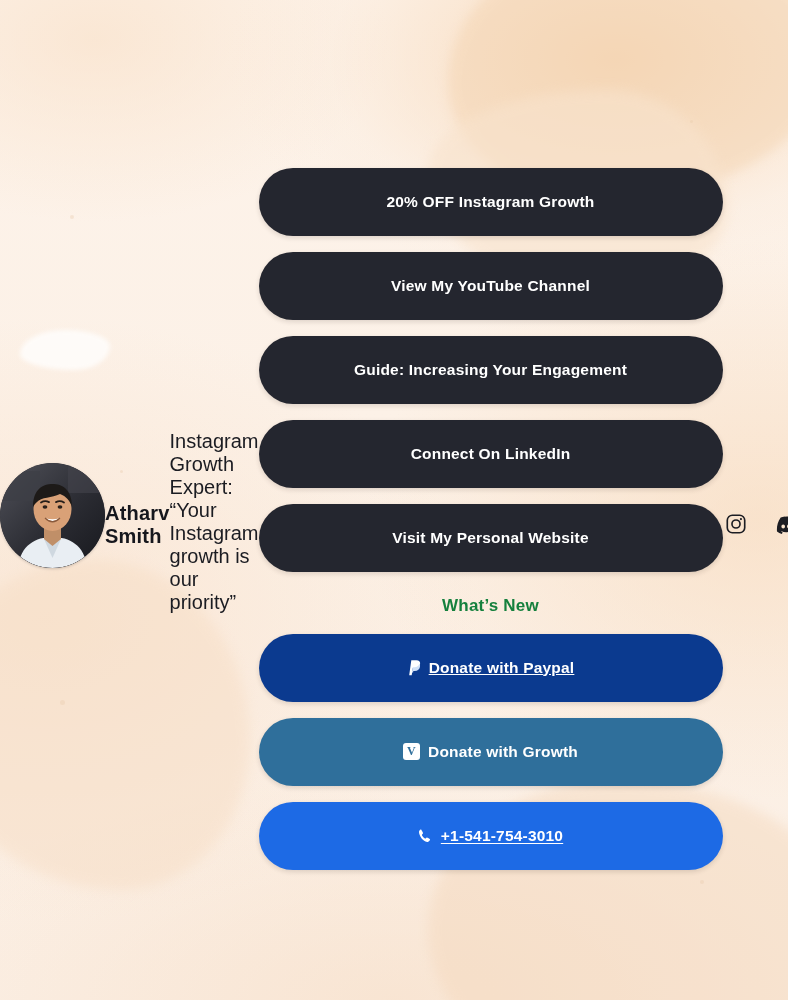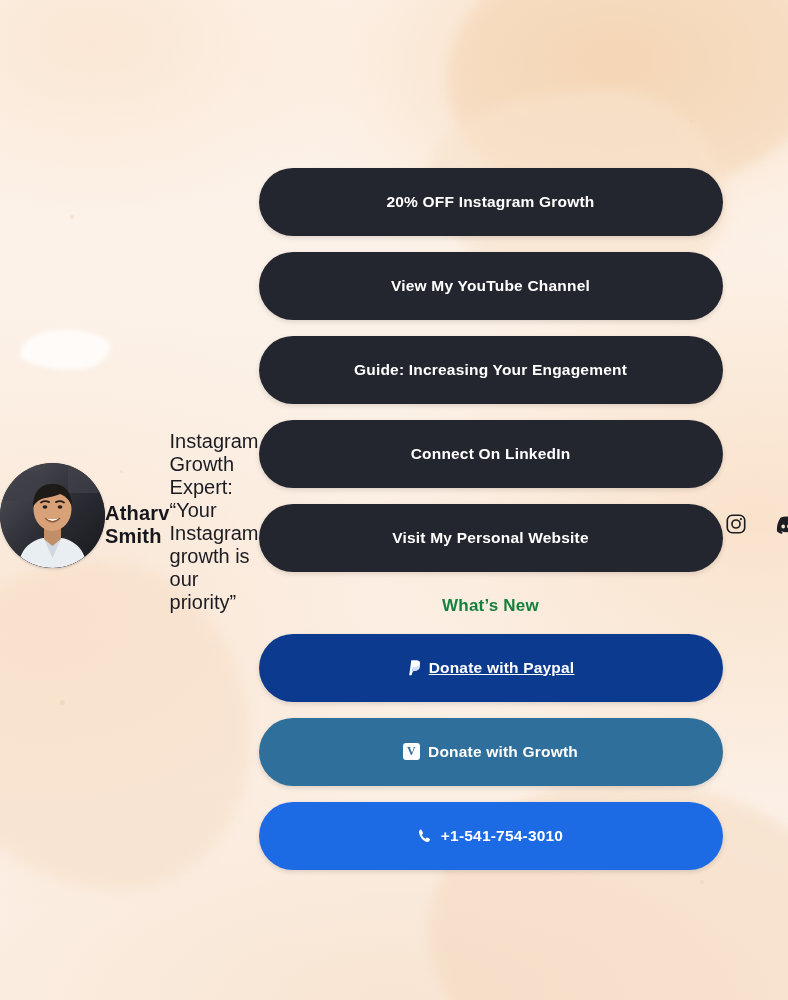--- a/index.html
+++ b/index.html
@@ -157,20 +157,21 @@
     color: #15803d;
     margin: 8px 0 18px 0;
     letter-spacing: .2px;
   }
 
   .btn-paypal { background: #0b3a8f; text-decoration: underline; }
   .btn-venmo  { background: #2f6f9b; }
   .btn-phone  { background: #1d6ae5; }
 
   .btn-phone .phone-text {
+    text-decoration: underline;
     text-underline-offset: 2px;
   }
 
   .brand-icon {
     display: inline-flex;
     align-items: center;
     justify-content: center;
   }
   .venmo-badge {
     width: 17px;

